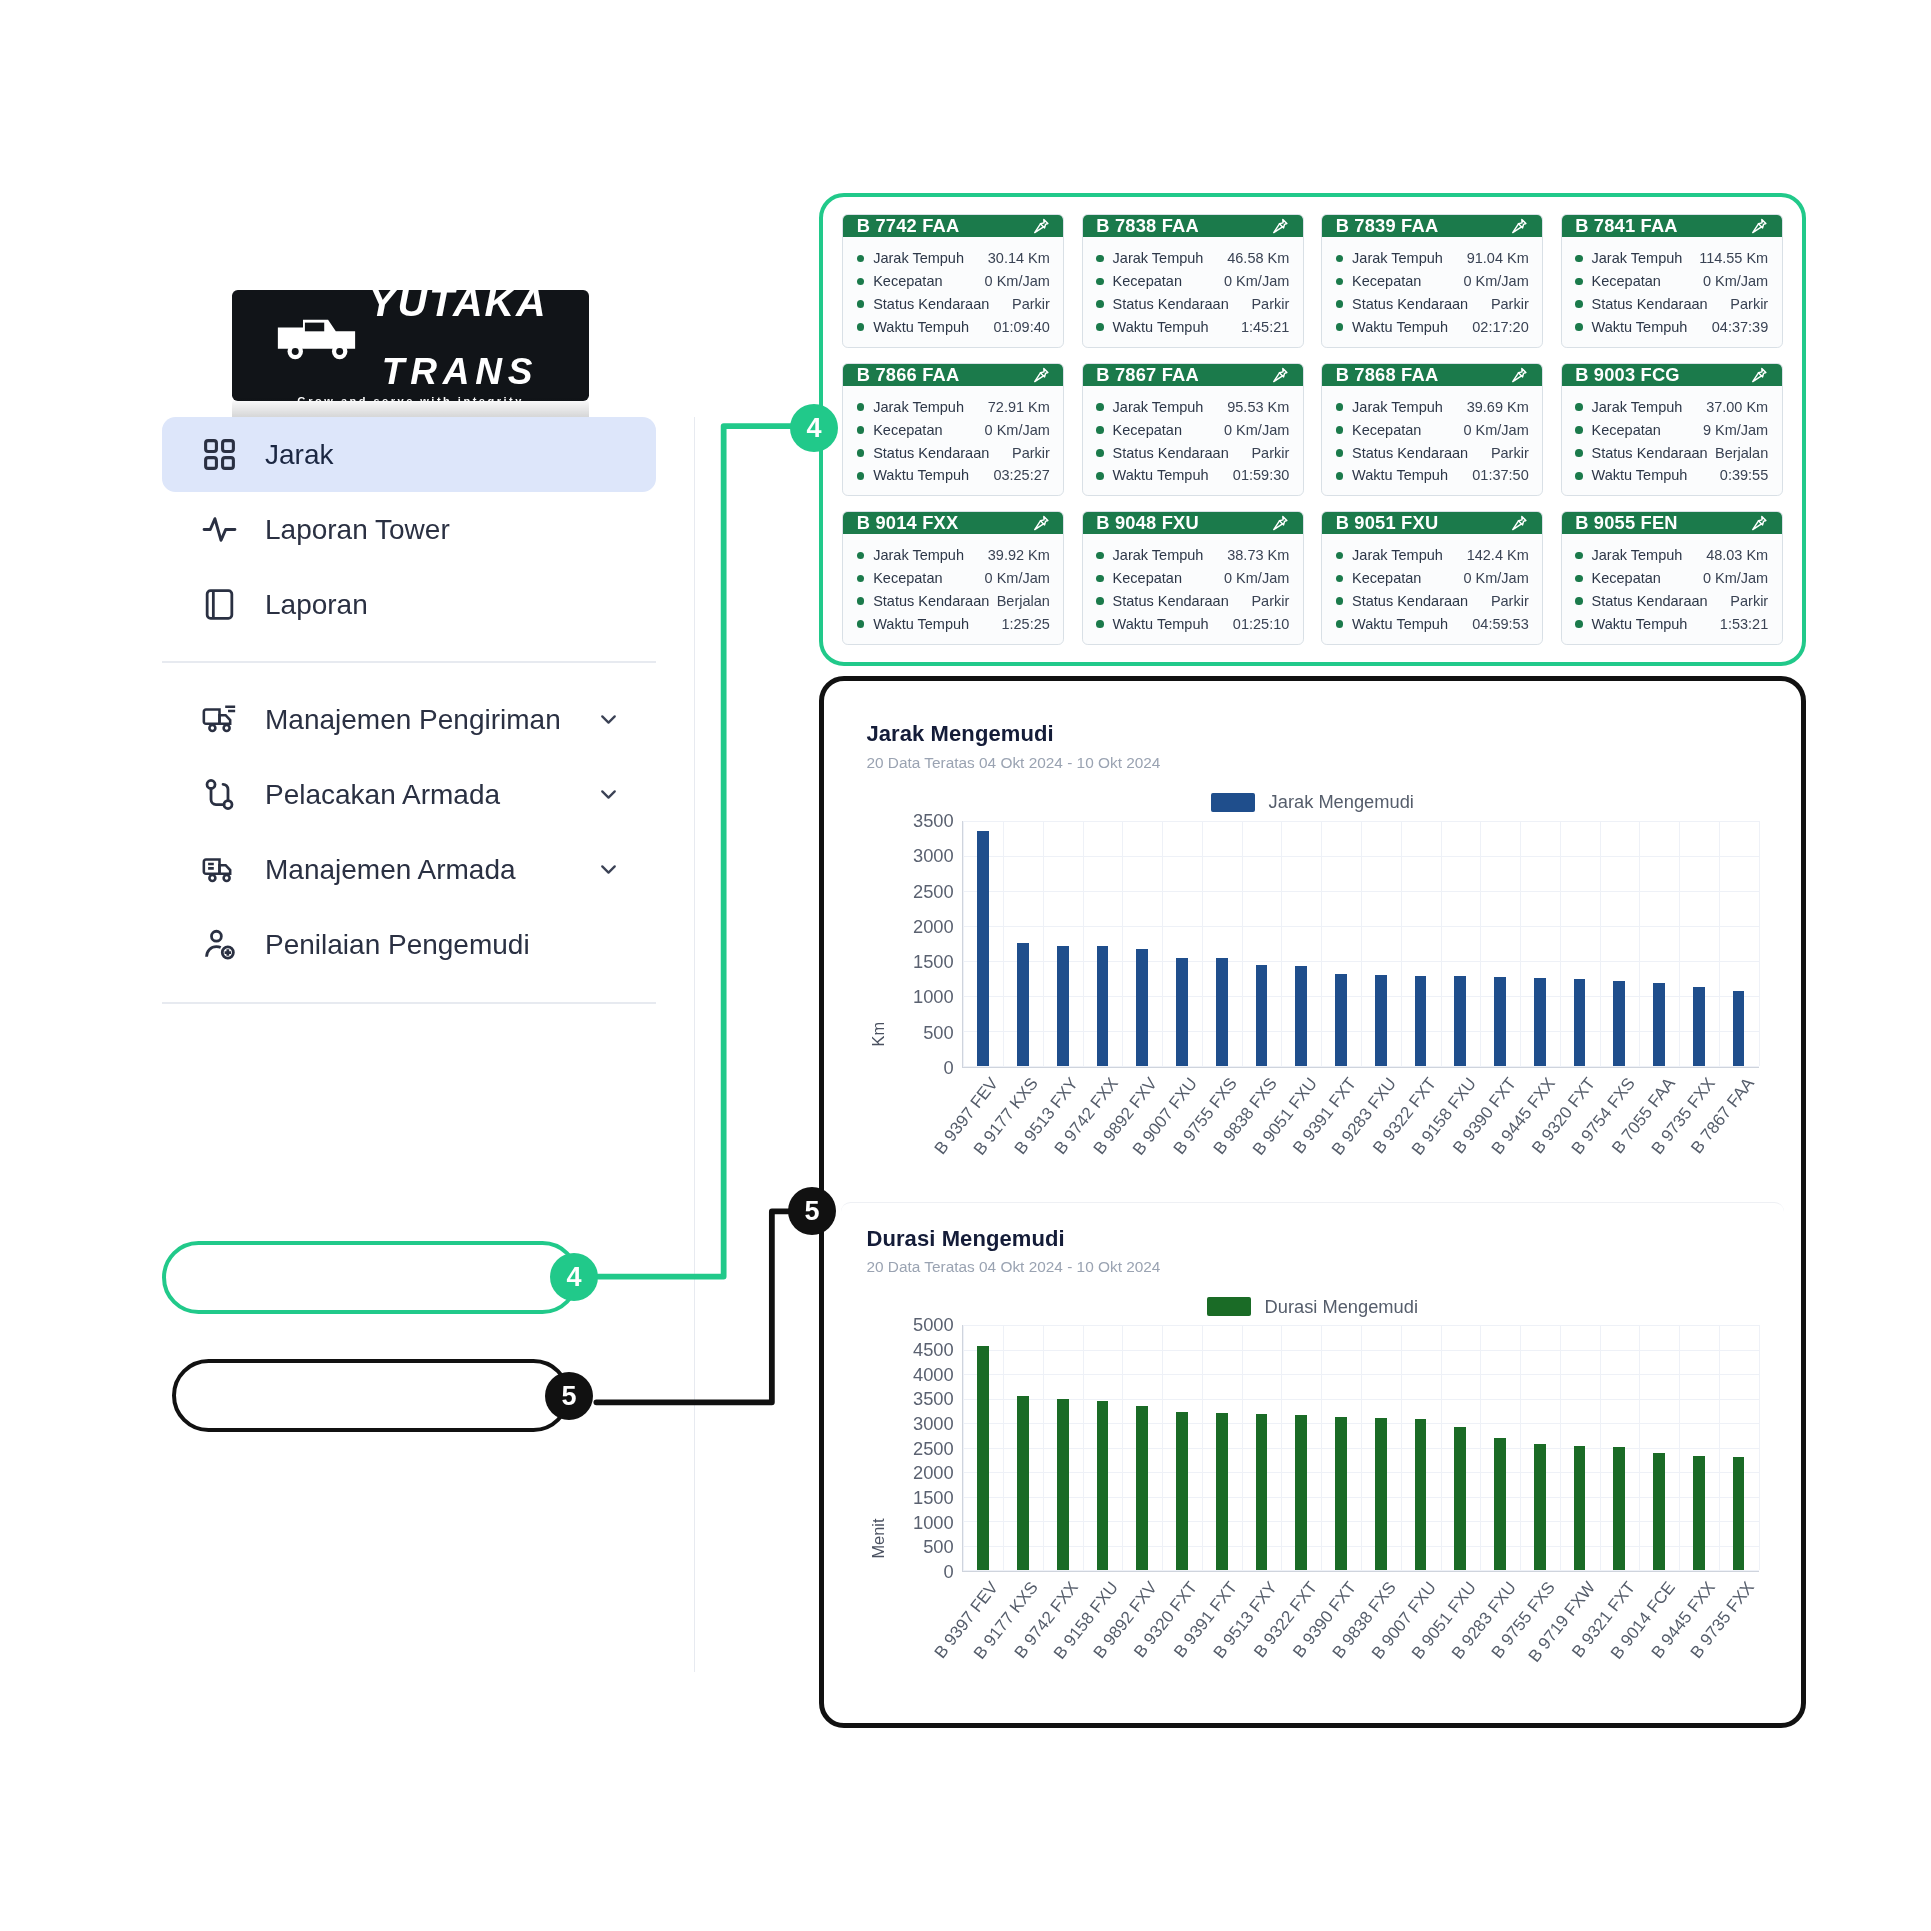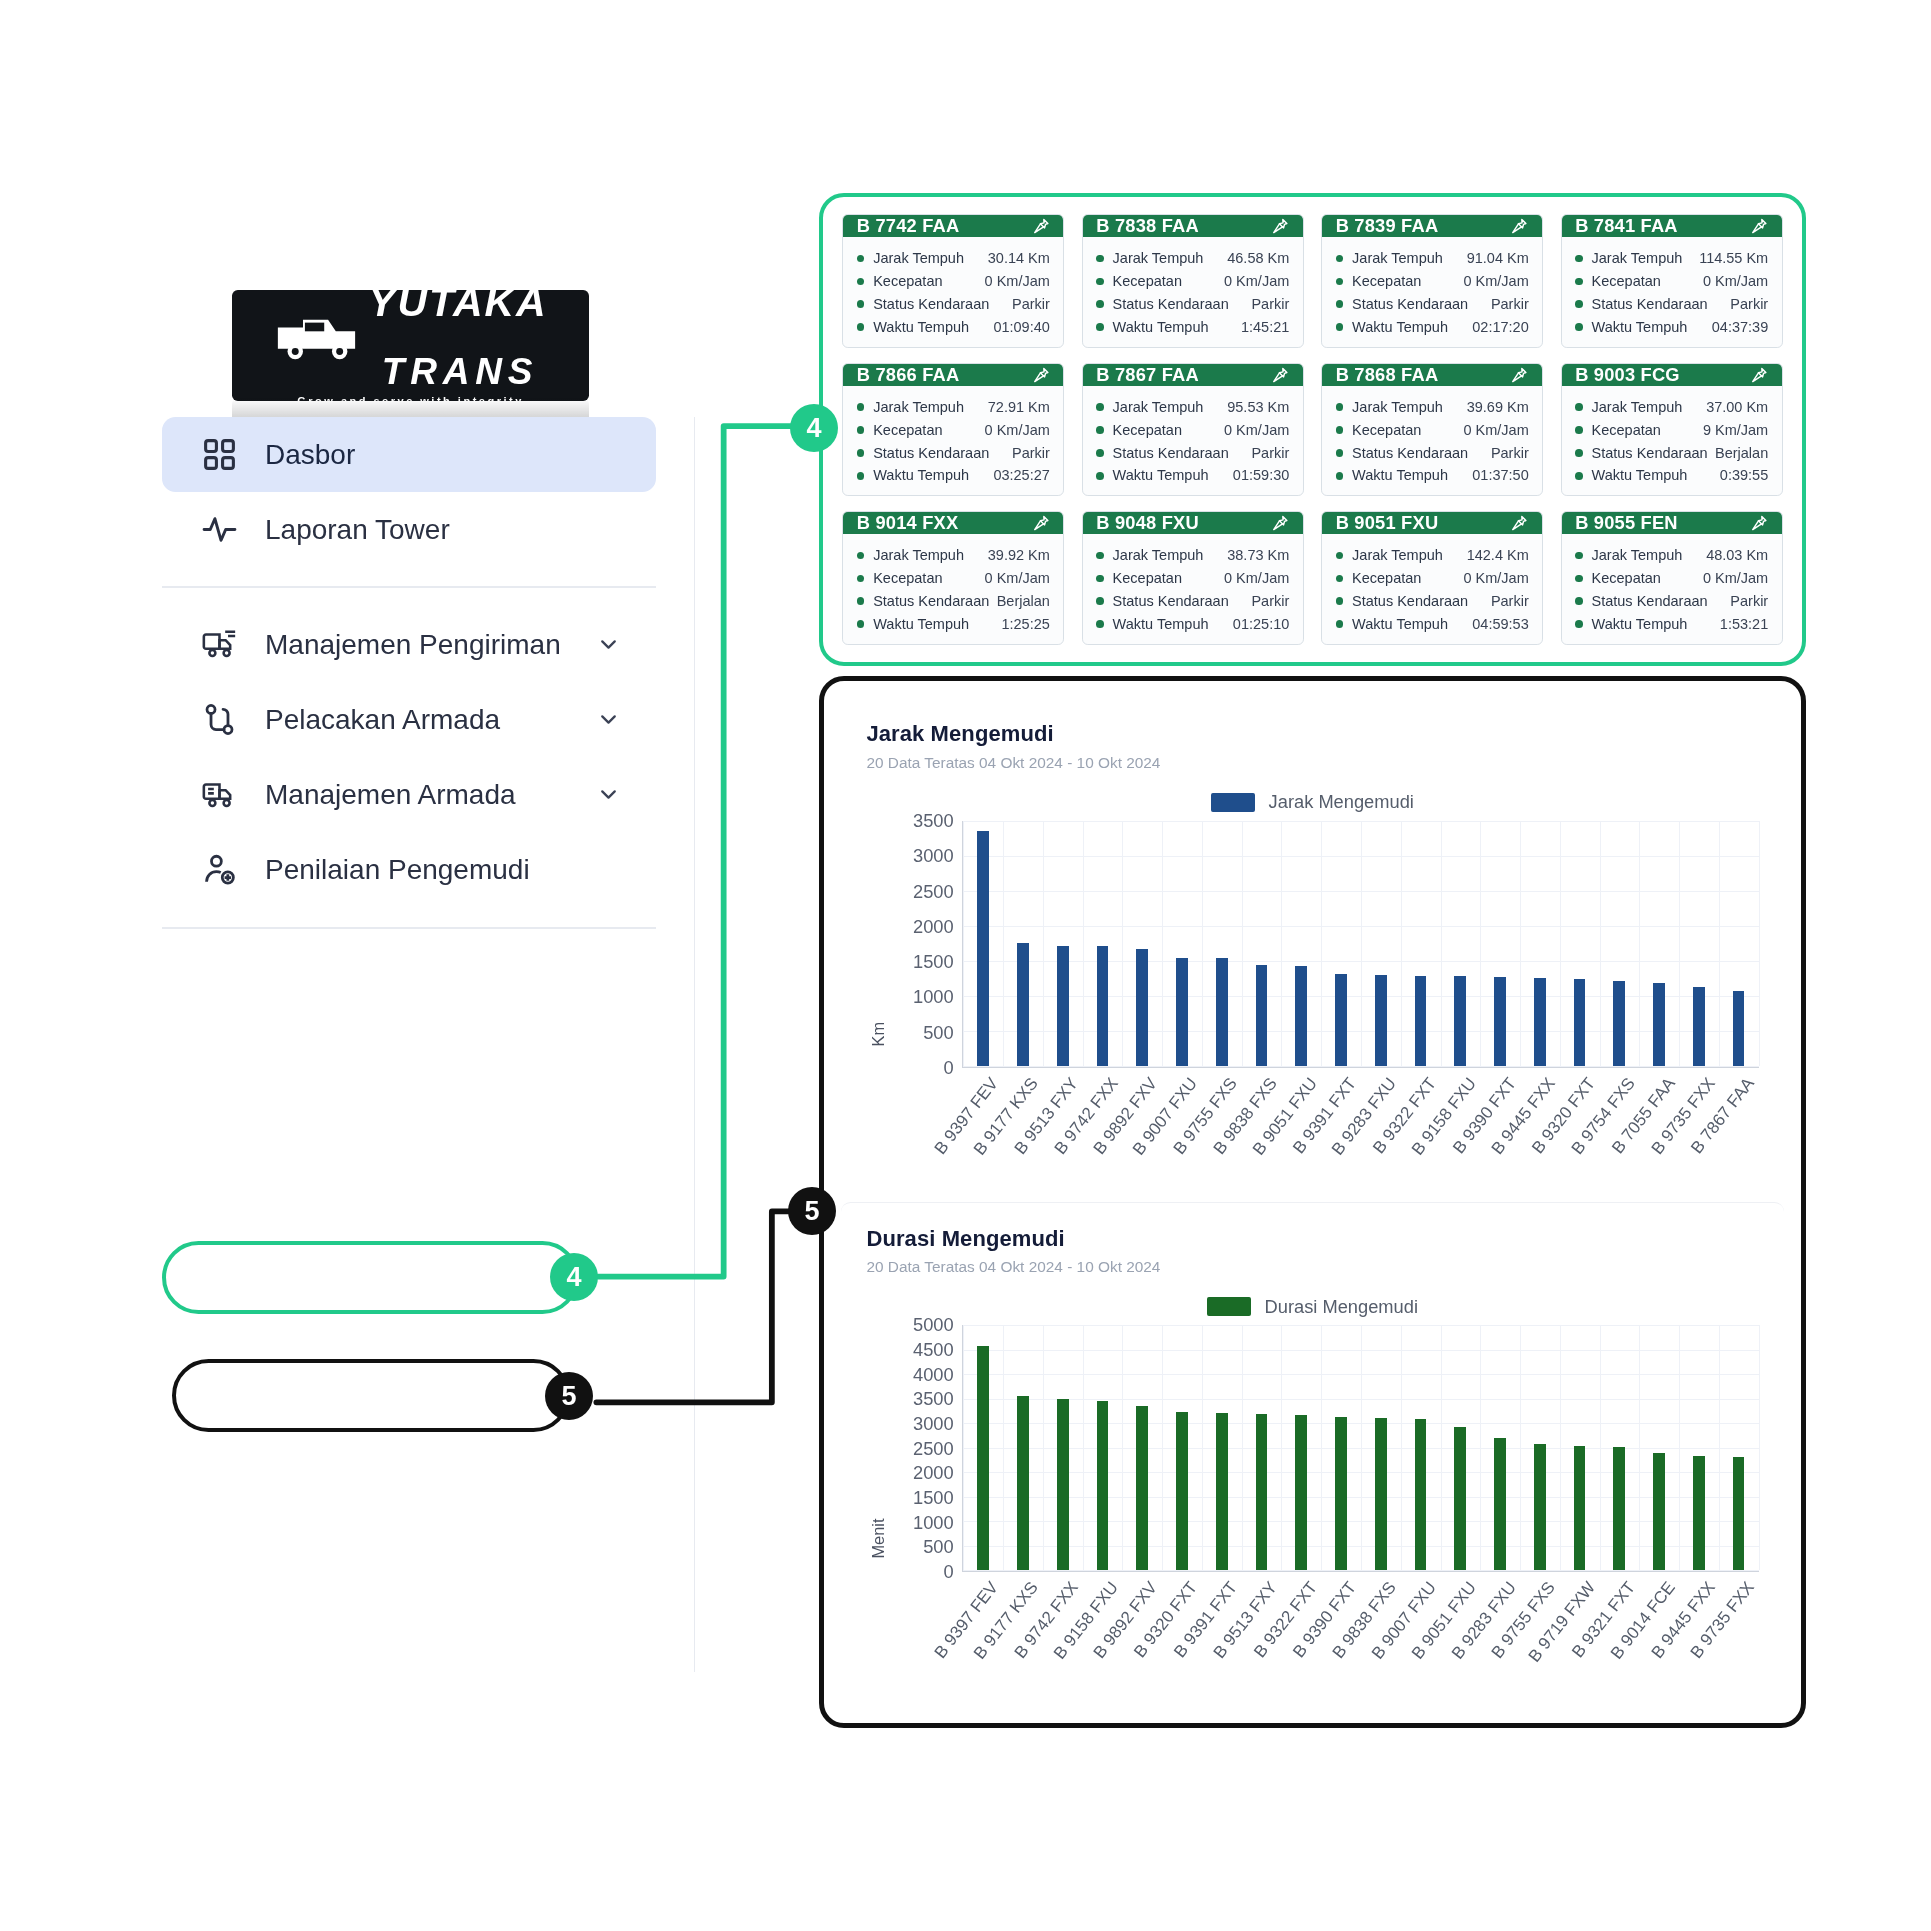--- a/index.html
+++ b/index.html
@@ -285,29 +285,38 @@
     <div class="nav-wrap" id="nav-wrap">
         <div class="nav-item active">
           <span class="nav-icon">
             <svg viewBox="0 0 24 24" fill="none" stroke="currentColor" stroke-width="2">
               <rect x="3" y="3" width="7" height="7" rx="1.6"></rect>
               <rect x="14" y="3" width="7" height="7" rx="1.6"></rect>
               <rect x="3" y="14" width="7" height="7" rx="1.6"></rect>
               <rect x="14" y="14" width="7" height="7" rx="1.6"></rect>
             </svg>
           </span>
-          <span class="label">Dasbor</span>
+          <span class="label">Jarak</span>
         </div>
         <div class="nav-item">
           <span class="nav-icon">
             <svg viewBox="0 0 24 24" fill="none" stroke="currentColor" stroke-width="1.9" stroke-linecap="round" stroke-linejoin="round">
               <path d="M2 12h4l3-7 4 14 3-7h6"></path>
             </svg>
           </span>
           <span class="label">Laporan Tower</span>
+        </div>
+        <div class="nav-item">
+          <span class="nav-icon">
+            <svg viewBox="0 0 24 24" fill="none" stroke="currentColor" stroke-width="1.8">
+              <rect x="4" y="3" width="16" height="18" rx="2.2"></rect>
+              <path d="M8 3v18"></path>
+            </svg>
+          </span>
+          <span class="label">Laporan</span>
         </div>
         <div class="nav-divider"></div>
         <div class="nav-item">
           <span class="nav-icon">
             <svg viewBox="0 0 26 24" fill="none" stroke="currentColor" stroke-width="1.8">
               <path d="M2 6.5A1.5 1.5 0 0 1 3.5 5H13v10H3.5A1.5 1.5 0 0 1 2 13.5z"></path>
               <path d="M13 9h4.3l3.2 3.4V15H13z"></path>
               <circle cx="8" cy="18" r="2.1"></circle>
               <circle cx="18" cy="18" r="2.1"></circle>
               <path d="M17 3h7M19 6h5"></path>

